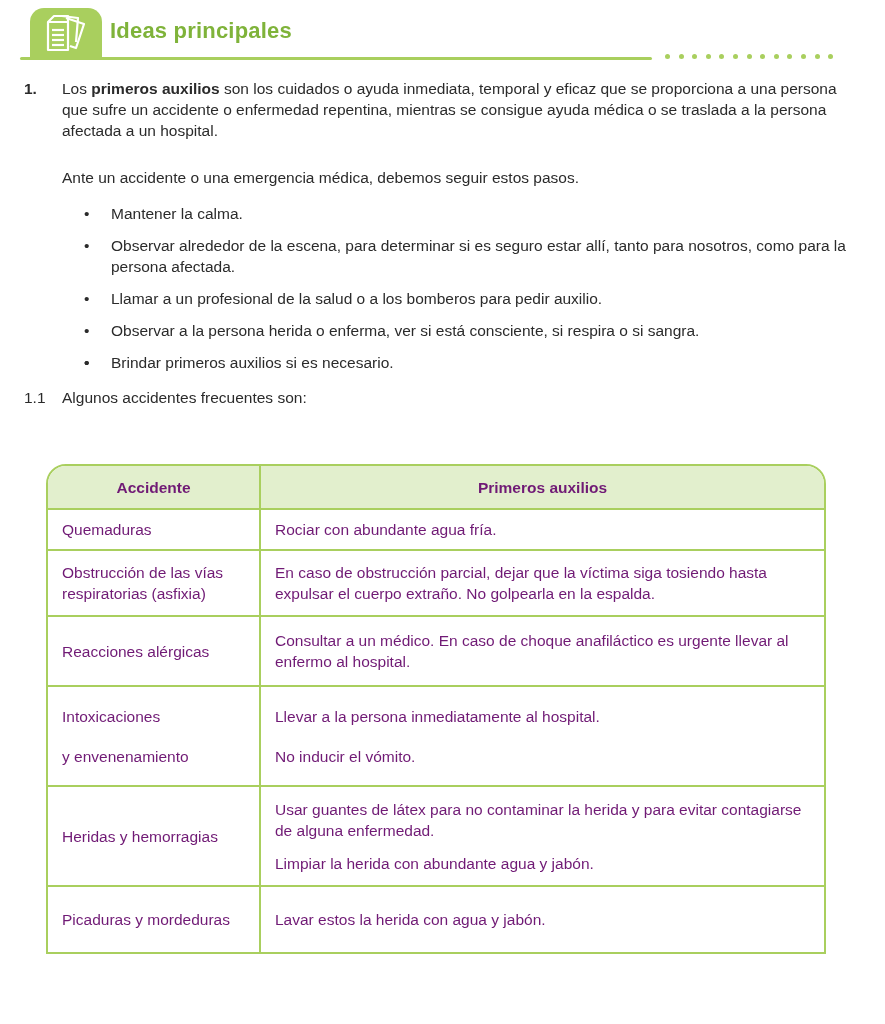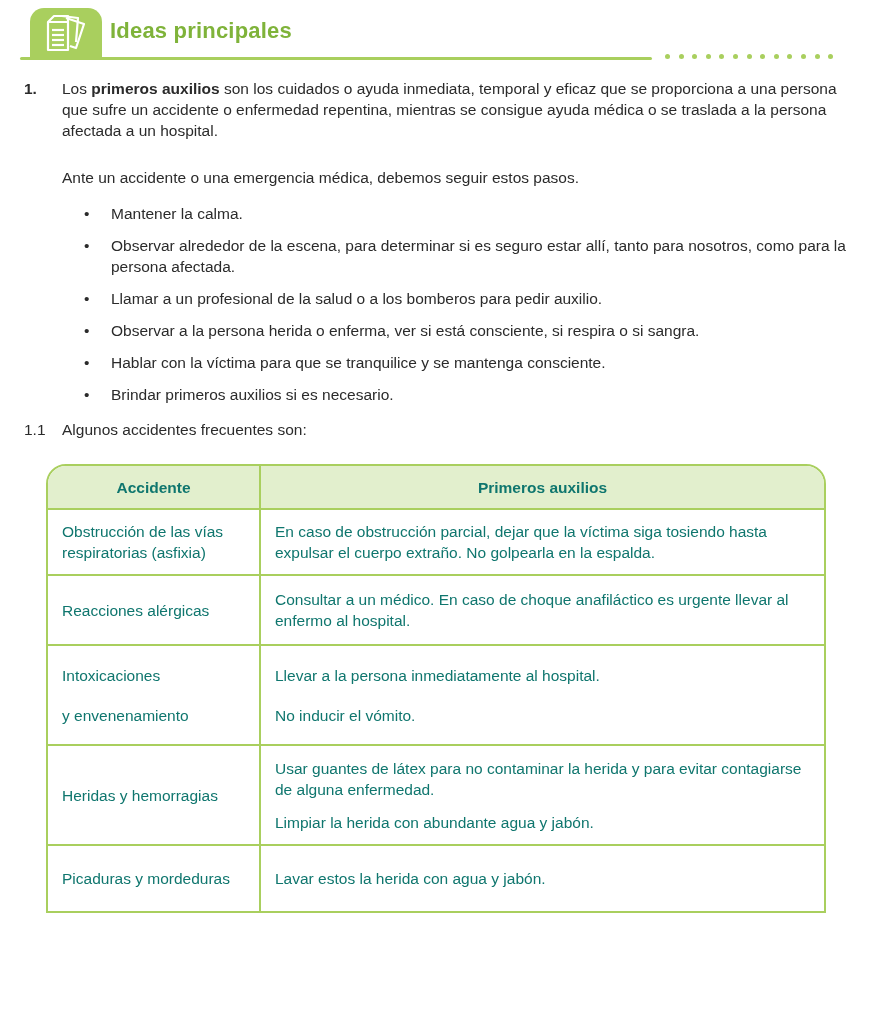--- a/index.html
+++ b/index.html
@@ -32,21 +32,21 @@
   ul.steps { list-style: none; margin: 15px 0 0 0; padding: 0; }
   ul.steps li { position: relative; padding-left: 111px; padding-right: 36px; margin-bottom: 11px; }
   ul.steps li .bullet { position: absolute; left: 84px; top: 0; }
   .sub { position: relative; padding-left: 62px; margin-top: 14px; }
   .sub .subnum { position: absolute; left: 24px; top: 0; }
 
   .table-wrap {
     position: absolute; left: 46px; top: 464px; width: 776px;
     border: 2px solid #a9cf5e; border-radius: 20px 20px 0 0; overflow: hidden;
   }
-  table { border-collapse: collapse; width: 100%; font-size: 15.5px; line-height: 21px; color: #0f766e; }
+  table { border-collapse: collapse; width: 100%; font-size: 15.5px; line-height: 21px; color: #701a75; }
   th {
     background: #e2efcd; font-weight: bold; height: 40px; text-align: center;
     border-bottom: 2px solid #a9cf5e;
   }
   th + th, td + td { border-left: 2px solid #a9cf5e; }
   td { padding: 0 14px; vertical-align: middle; }
   tr + tr td { border-top: 2px solid #a9cf5e; }
   .c1 { width: 183px; }
   .cell-line { display: block; }
   .gap { height: 19px; }
@@ -93,39 +93,43 @@
     <span class="num">1.</span>
     <p class="para"><span>Los </span><b>primeros auxilios</b><span> son los cuidados o ayuda inmediata, temporal y eficaz que se proporciona a una persona que sufre un accidente o enfermedad repentina, mientras se consigue ayuda médica o se traslada a la persona afectada a un hospital.</span></p>
     <p class="para intro">Ante un accidente o una emergencia médica, debemos seguir estos pasos.</p>
   </div>
 
   <ul class="steps">
     <li><span class="bullet">•</span><span>Mantener la calma.</span></li>
     <li><span class="bullet">•</span><span>Observar alrededor de la escena, para determinar si es seguro estar allí, tanto para nosotros, como para la persona afectada.</span></li>
     <li><span class="bullet">•</span><span>Llamar a un profesional de la salud o a los bomberos para pedir auxilio.</span></li>
     <li><span class="bullet">•</span><span>Observar a la persona herida o enferma, ver si está consciente, si respira o si sangra.</span></li>
-    <li><span class="bullet">•</span><span>Hablar con la víctima para que se tranquilice y se mantenga consciente.</span></li>
+    <li><span class="bullet">•</span></li>
     <li><span class="bullet">•</span><span>Brindar primeros auxilios si es necesario.</span></li>
   </ul>
 
   <div class="sub">
     <span class="subnum">1.1</span>
     <span>Algunos accidentes frecuentes son:</span>
   </div>
 </div>
 
 <div class="table-wrap">
   <table>
     <thead>
       <tr>
         <th class="c1">Accidente</th>
         <th>Primeros auxilios</th>
       </tr>
     </thead>
     <tbody>
+      <tr style="height:41px">
+        <td class="c1">Quemaduras</td>
+        <td>Rociar con abundante agua fría.</td>
+      </tr>
       <tr style="height:66px">
         <td class="c1">Obstrucción de las vías respiratorias (asfixia)</td>
         <td>En caso de obstrucción parcial, dejar que la víctima siga tosiendo hasta expulsar el cuerpo extraño. No golpearla en la espalda.</td>
       </tr>
       <tr style="height:70px">
         <td class="c1">Reacciones alérgicas</td>
         <td>Consultar a un médico. En caso de choque anafiláctico es urgente llevar al enfermo al hospital.</td>
       </tr>
       <tr style="height:100px">
         <td class="c1">

